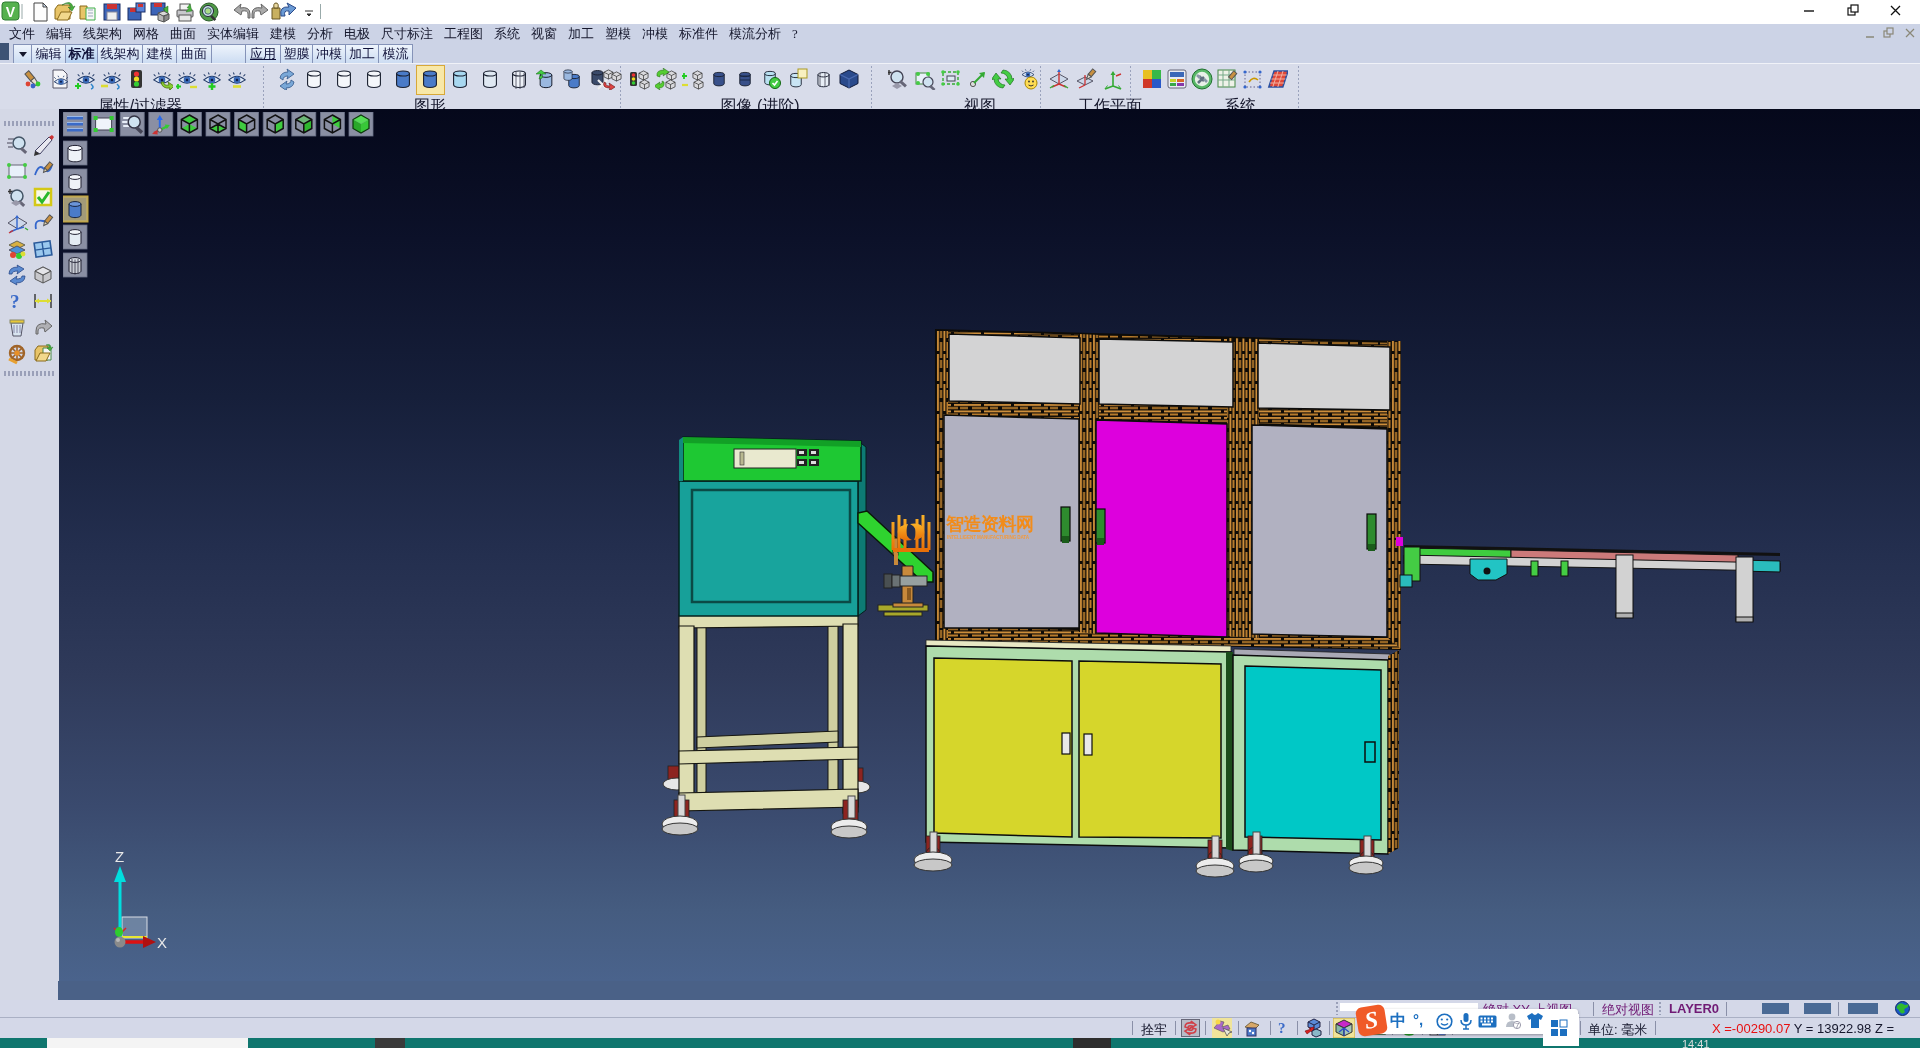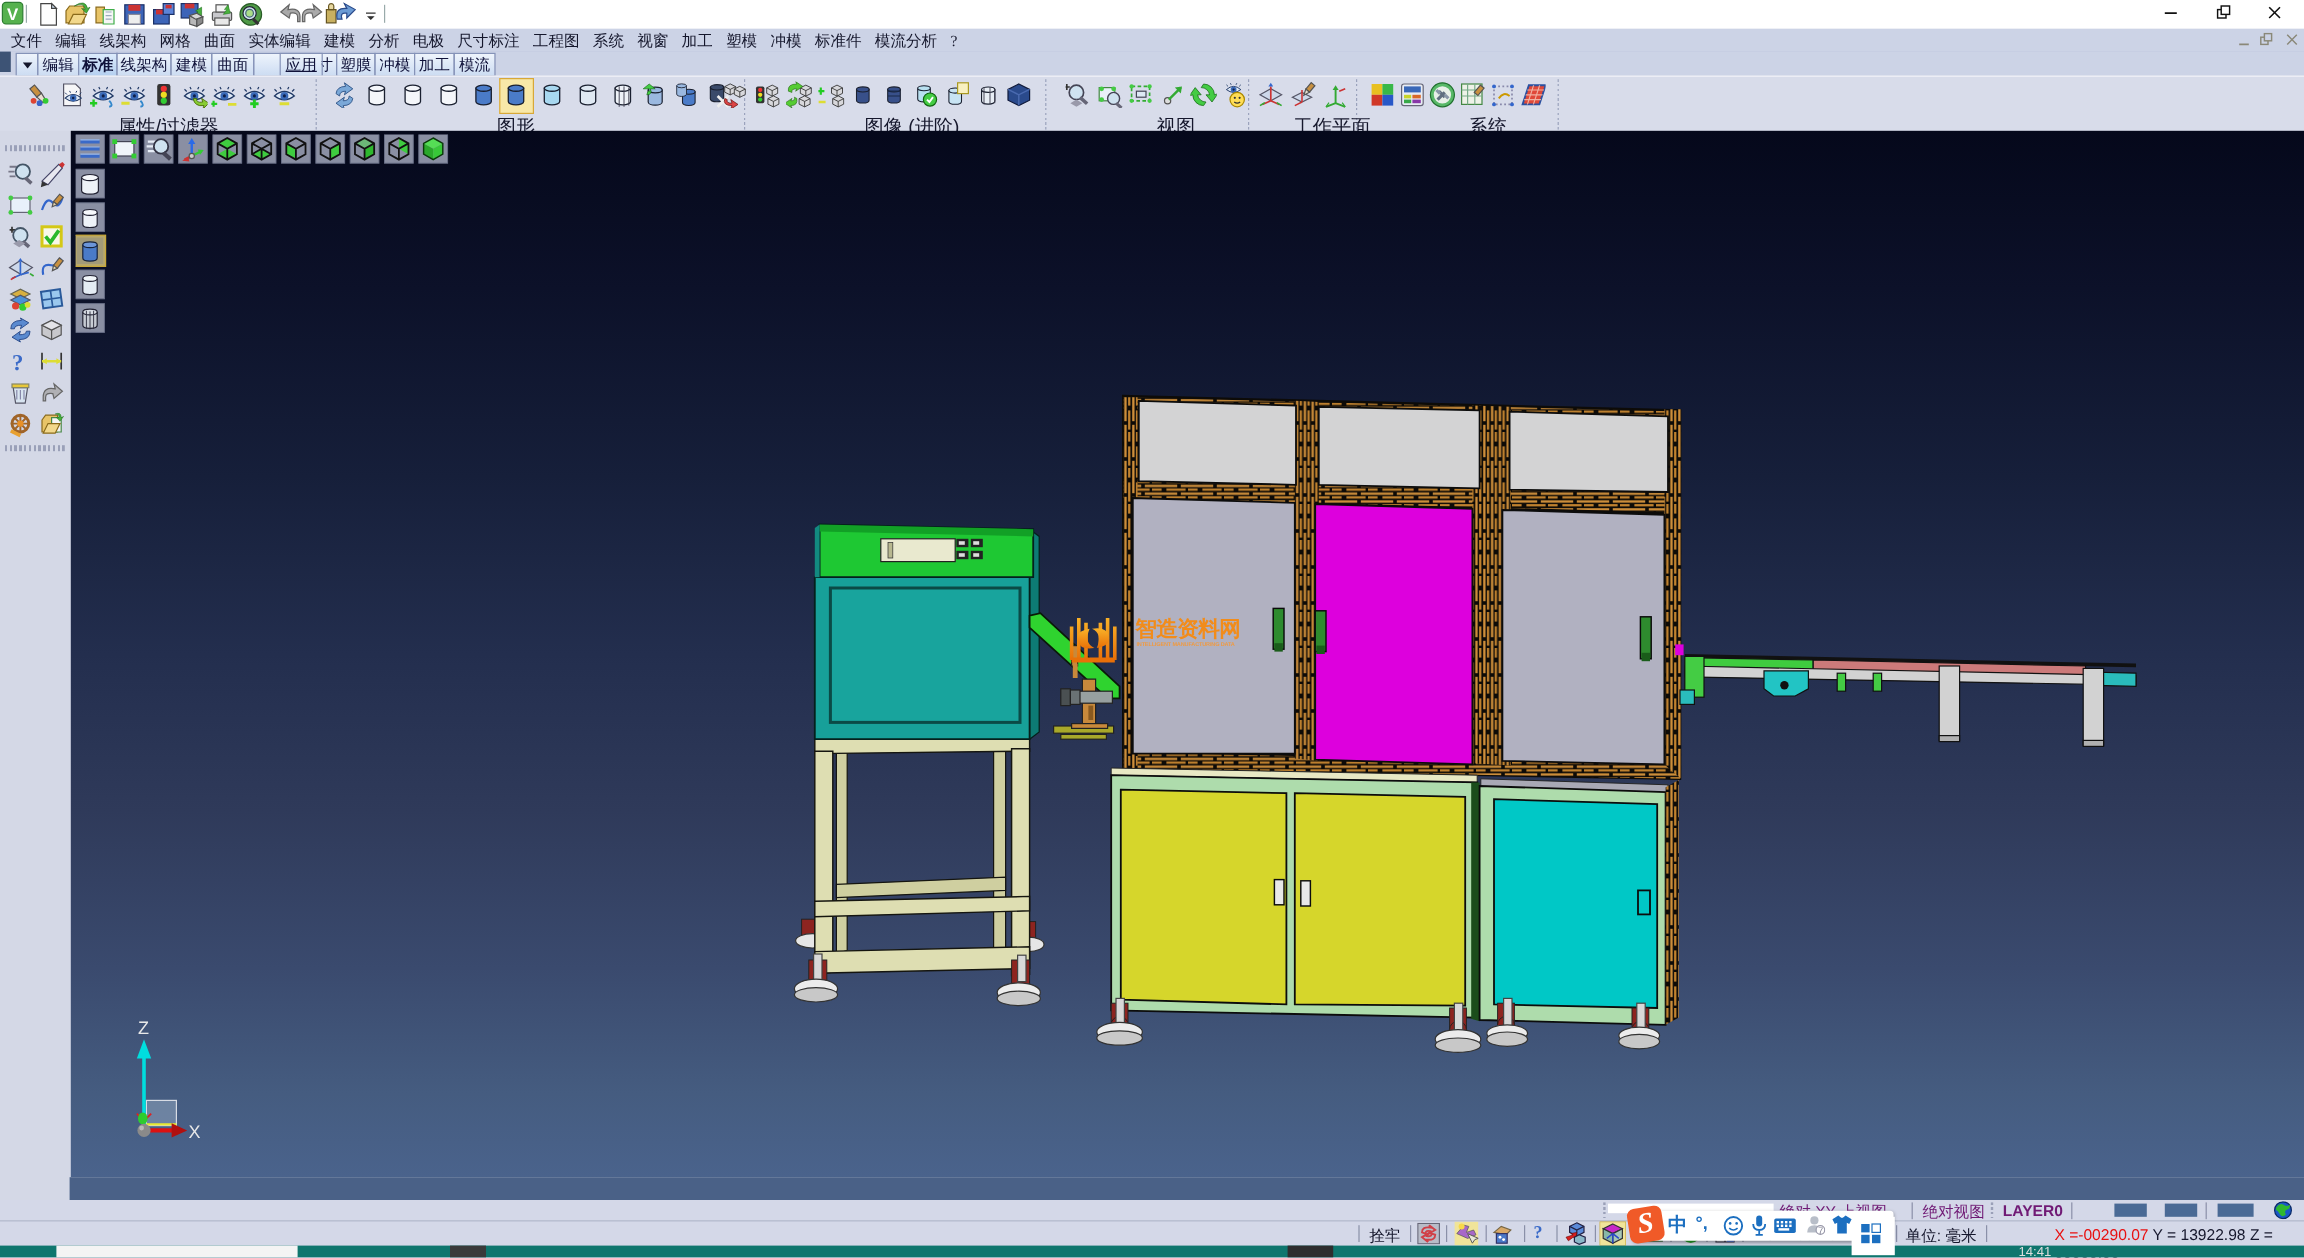--- a/index.html
+++ b/index.html
@@ -100,21 +100,21 @@
   <div class="abs" style="left:0;top:0;width:9px;height:17px;background:#3d5375"></div>
   <div class="tab" style="left:13px;width:17px;"><svg width="10" height="8" viewBox="0 0 10 8">
         <path d="M1 2h8l-4 5z" fill="#15172c"></path>
       </svg></div>
   <div class="tab" style="left:31px;width:33px;">编辑</div>
   <div class="tab active" style="left:65px;width:31px;">标准</div>
   <div class="tab" style="left:97px;width:44px;">线架构</div>
   <div class="tab" style="left:142px;width:33px;">建模</div>
   <div class="tab" style="left:176px;width:34px;">曲面</div>
   <div class="tab" style="left:211px;width:33px;padding-left:36px;">尺寸</div>
-  <div class="tab" style="left:233px;width:34px;text-decoration:underline;">应用</div>
+  <div class="tab" style="left:245px;width:34px;text-decoration:underline;">应用</div>
   <div class="tab" style="left:280px;width:31px;">塑膜</div>
   <div class="tab" style="left:312px;width:32px;">冲模</div>
   <div class="tab" style="left:345px;width:32px;">加工</div>
   <div class="tab" style="left:378px;width:33px;">模流</div>
 </div>
 <div id="toolbar">
 <svg width="0" height="0" style="position:absolute">
       <defs>
 <symbol id="sy-eye" viewBox="0 0 24 24">
           <path d="M3 13 Q12 5 21 13 Q12 20 3 13z" fill="#dde8f6" stroke="#223a66" stroke-width="1.2"></path>

